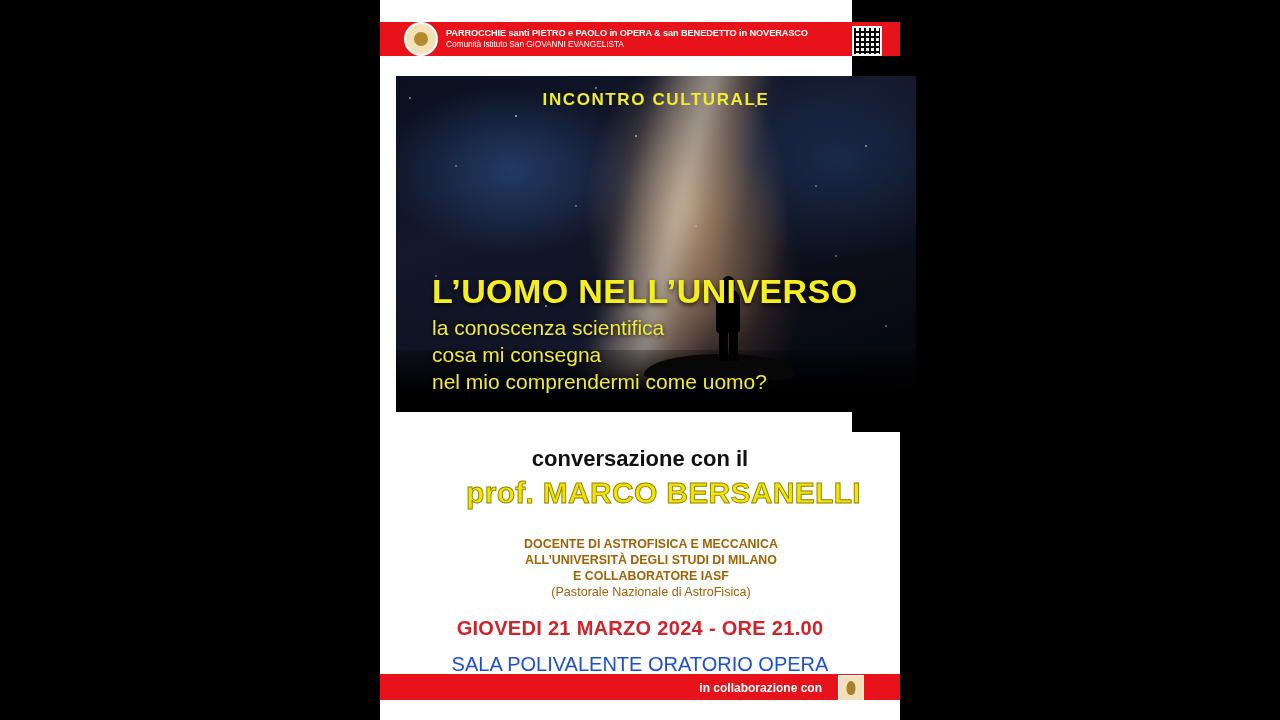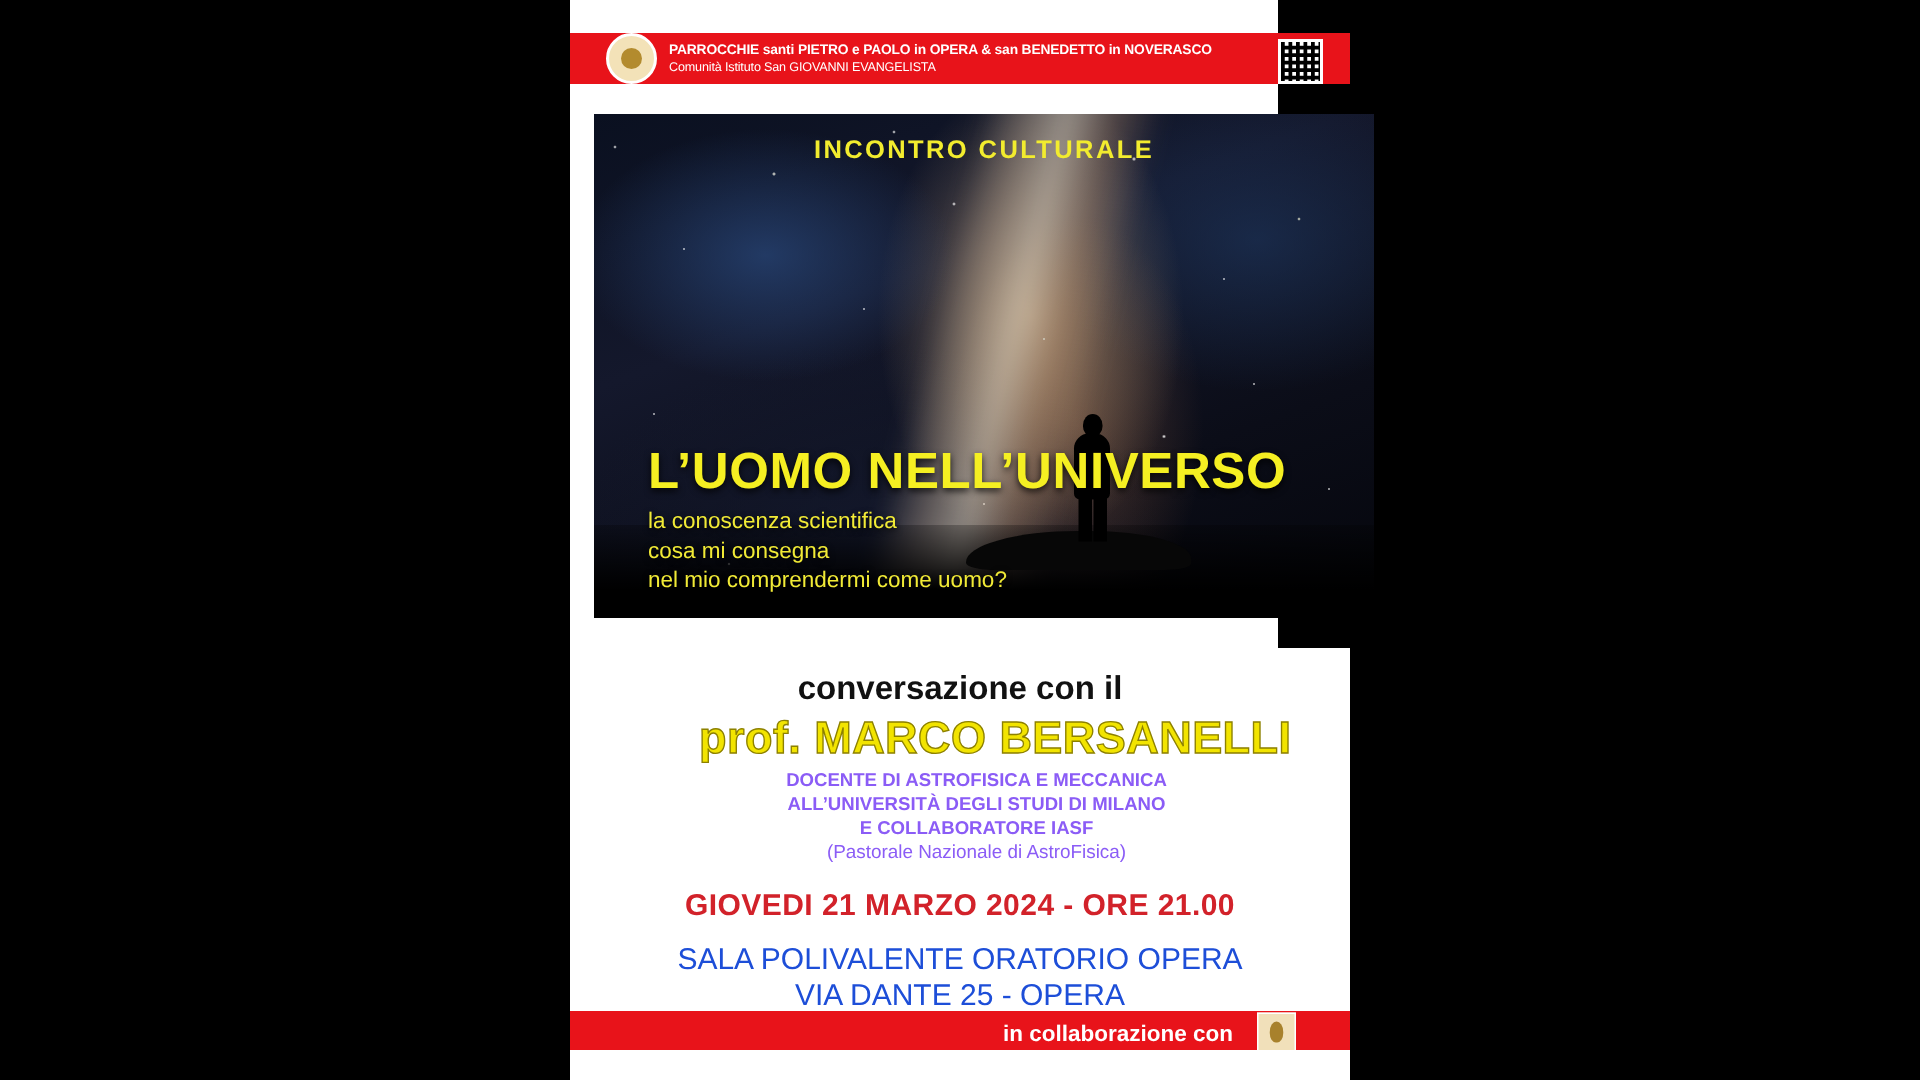--- a/index.html
+++ b/index.html
@@ -226,21 +226,21 @@
     color: #f5ef22;
     font-size: 34px;
     font-weight: bold;
     letter-spacing: 0.4px;
     line-height: 1.05;
     margin: 0 0 6px 0;
     text-shadow: 0 2px 5px rgba(0,0,0,0.8);
   }
   .sub-line {
     color: #f1ea36;
-    font-size: 15px;
+    font-size: 21px;
     line-height: 1.28;
     text-shadow: 0 1px 4px rgba(0,0,0,0.85);
     white-space: nowrap;
   }
 
   
   .info {
     position: absolute;
     left: 0;
     top: 432px;
@@ -258,22 +258,22 @@
   .speaker {
     margin-top: 4px;
     font-size: 30px;
     font-weight: bold;
     color: #f2e400;
     -webkit-text-stroke: 0.9px #8d8100;
     letter-spacing: 0.3px;
     padding-left: 47px;
   }
   .credentials {
-    margin-top: 2px;
-    color: #8b5cf6;
+    margin-top: 26px;
+    color: #a16207;
     font-size: 12.4px;
     font-weight: bold;
     line-height: 1.3;
     padding-left: 22px;
   }
   .credentials .soft {
     font-weight: normal;
     font-size: 12.6px;
   }
   .date {
@@ -303,21 +303,21 @@
     top: 674px;
     width: 520px;
     height: 26px;
     background: #e8131a;
   }
   .footer-text {
     position: absolute;
     right: 78px;
     top: 7px;
     color: #ffffff;
-    font-size: 15px;
+    font-size: 12px;
     font-weight: bold;
   }
   .footer-logo {
     position: absolute;
     right: 36px;
     top: 1px;
     width: 24px;
     height: 24px;
     background: #f1e0ba;
     border: 1px solid #ffffff;

